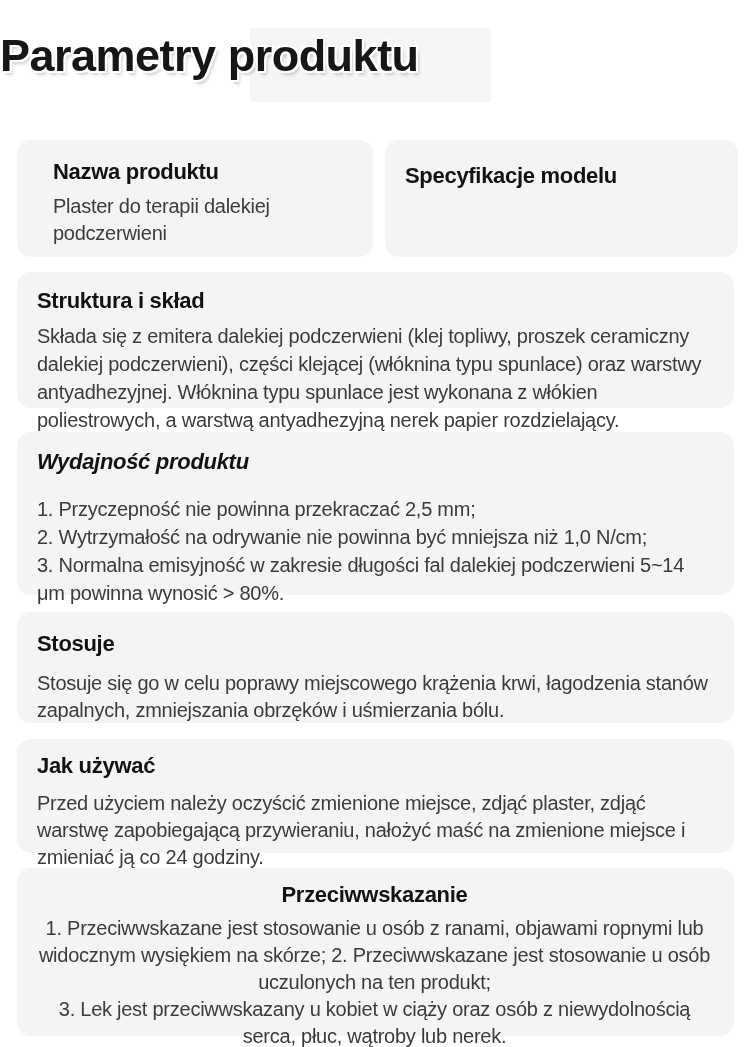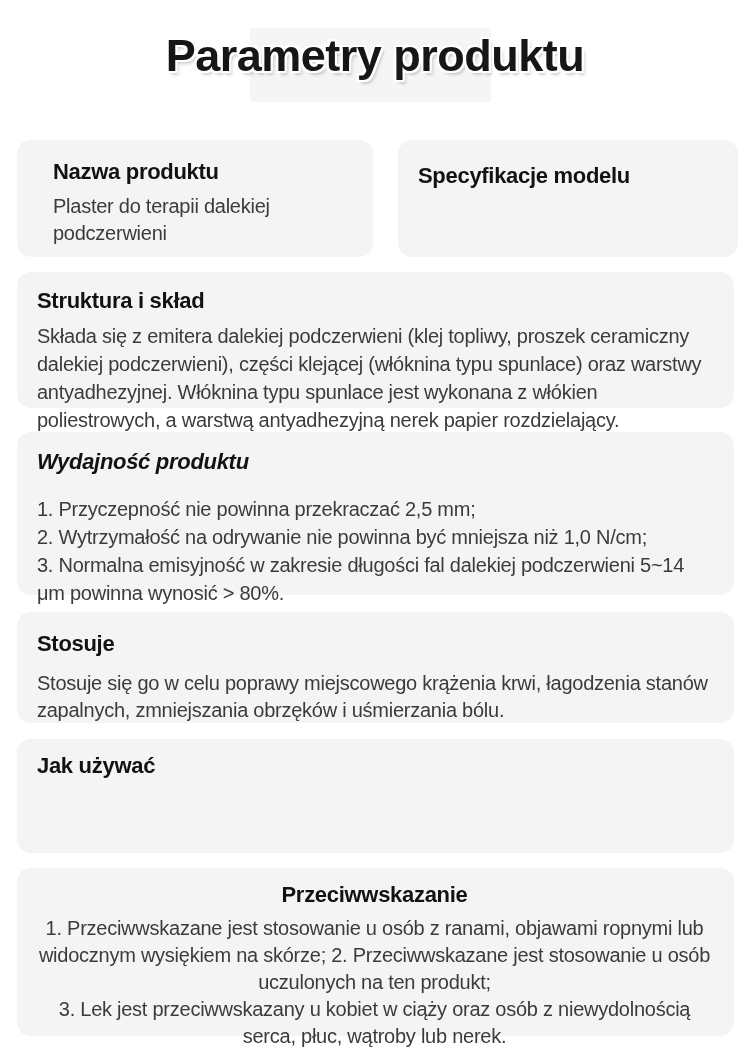--- a/index.html
+++ b/index.html
@@ -28,21 +28,20 @@
     top: 28px;
     width: 241px;
     height: 74px;
     background: #f5f5f6;
     border-radius: 2px;
   }
   h1.page-title {
     position: relative;
     margin: 0;
     padding-top: 27px;
-    text-align: center;
     font-size: 45px;
     line-height: 58px;
     font-weight: bold;
     letter-spacing: -0.5px;
     color: #161616;
     text-shadow:
       -2px -2px 0 #ffffff,  2px -2px 0 #ffffff,
       -2px  2px 0 #ffffff,  2px  2px 0 #ffffff,
       -2px  0   0 #ffffff,  2px  0   0 #ffffff,
        0   -2px 0 #ffffff,  0    2px 0 #ffffff,
@@ -50,21 +49,21 @@
   }
 
   
   .card {
     background: #f4f4f5;
     border-radius: 14px;
     box-sizing: border-box;
   }
   .row {
     display: flex;
-    gap: 25px;
+    gap: 12px;
     margin: 0 12px 0 17px;
   }
   .row .card { height: 117px; }
   .card.c-product-name { width: 356px; flex: none; padding: 19px 18px 0 36px; }
   .card.c-model-spec   { flex: 1; padding: 23px 12px 0 20px; }
 
   .card.full {
     margin-left: 17px;
     margin-right: 16px;
     padding: 16px 22px 0 20px;
@@ -132,20 +131,21 @@
     <p>3. Normalna emisyjność w zakresie długości fal dalekiej podczerwieni 5~14 μm powinna wynosić &gt; 80%.</p>
   </section>
 
   <section class="card full c-scope">
     <h2>Stosuje</h2>
     <p>Stosuje się go w celu poprawy miejscowego krążenia krwi, łagodzenia stanów zapalnych, zmniejszania obrzęków i uśmierzania bólu.</p>
   </section>
 
   <section class="card full c-how-to-use">
     <h2>Jak używać</h2>
+    <p>Przed użyciem należy oczyścić zmienione miejsce, zdjąć plaster, zdjąć warstwę zapobiegającą przywieraniu, nałożyć maść na zmienione miejsce i zmieniać ją co 24 godziny.</p>
   </section>
 
   <section class="card full c-contraindication">
     <h2>Przeciwwskazanie</h2>
     <p>1. Przeciwwskazane jest stosowanie u osób z ranami, objawami ropnymi lub widocznym wysiękiem na skórze; 2. Przeciwwskazane jest stosowanie u osób uczulonych na ten produkt;</p>
     <p>3. Lek jest przeciwwskazany u kobiet w ciąży oraz osób z niewydolnością serca, płuc, wątroby lub nerek.</p>
   </section>
 
 </main>
 

